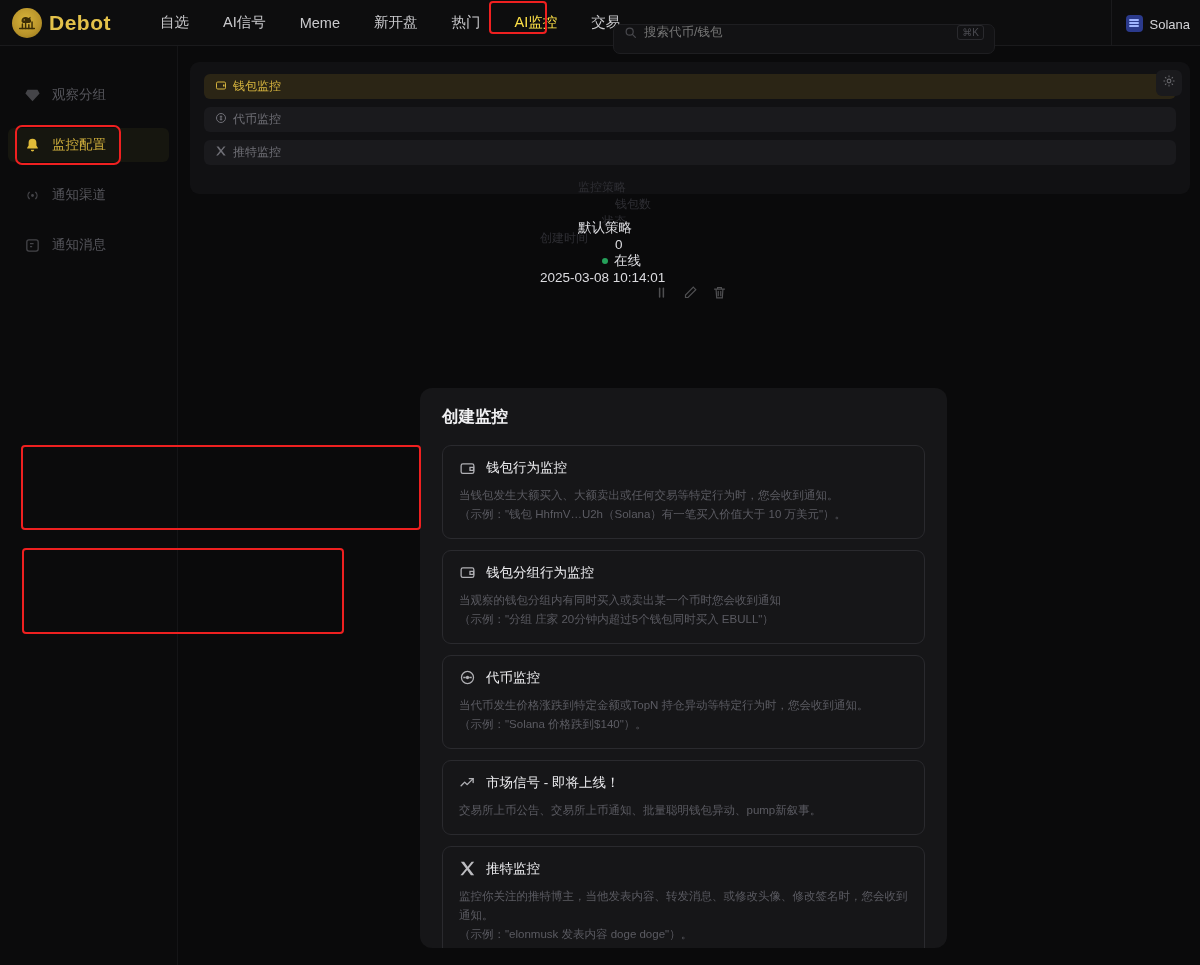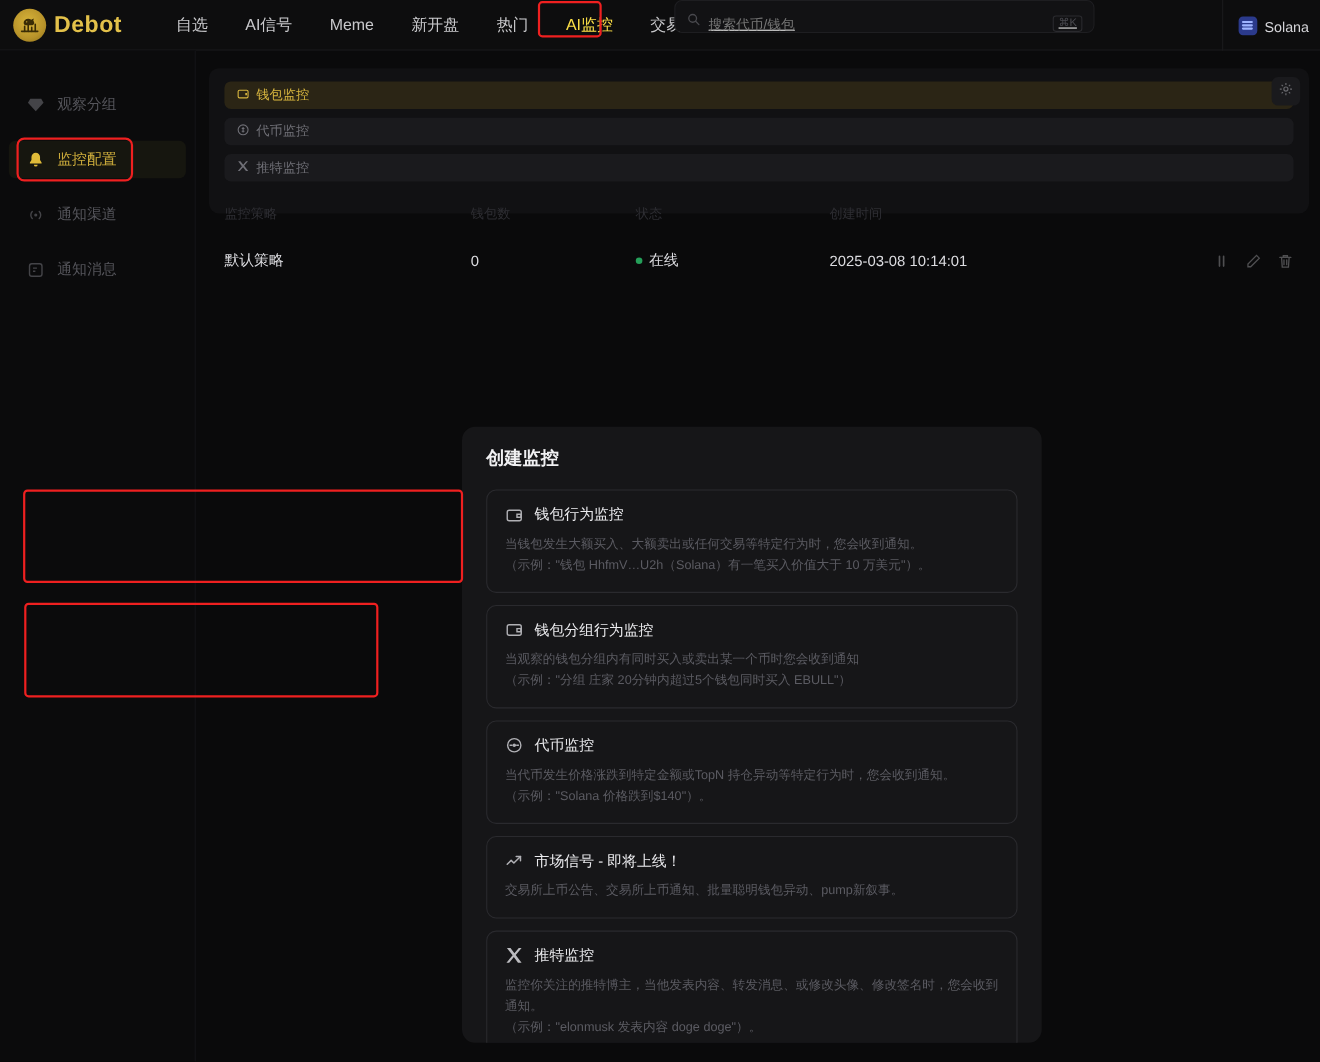--- a/index.html
+++ b/index.html
@@ -31,23 +31,23 @@
 
   .nav { display: flex; align-items: center; gap: 34px; margin-left: 10px; position: relative; }
   .nav-item { font-size: 14.5px; color: #c9c9cc; cursor: pointer; white-space: nowrap; }
   .nav-item.active { color: #fde047; }
   .nav-highlight {
     position: absolute; border: 2px solid #ef2020; border-radius: 4px;
     left: 329px; top: -12px; width: 58px; height: 33px; pointer-events: none;
   }
 
   .search-box {
-    position: absolute; left: 613px; top: 0; width: 382px; height: 30px;
+    position: absolute; left: 613px; top: 24px; width: 382px; height: 30px;
     background: #121214; border: 1px solid #1e1e21; border-radius: 7px;
-    display: flex; align-items: flex-end; padding: 0 10px; gap: 7px; text-decoration: underline;
+    display: flex; align-items: flex-start; padding: 0 10px; gap: 7px;
   }
   .search-box svg { width: 13px; height: 13px; flex: none; opacity: .45; }
   .search-input {
     flex: 1; background: transparent; border: none; outline: none;
     color: #6a6a70; font-size: 12.5px; font-family: inherit;
   }
   .search-kbd {
     font-size: 10px; color: #4a4a50; border: 1px solid #2a2a2e;
     border-radius: 3px; padding: 1px 4px;
   }
@@ -96,21 +96,21 @@
   .tabs { display: flex; gap: 8px; flex-direction: column; }
   .tab {
     display: flex; align-items: center; gap: 6px;
     height: 25px; padding: 0 11px; border-radius: 6px;
     background: #1a1a1d; font-size: 12px; color: #6f6f76; cursor: pointer;
   }
   .tab svg { width: 12px; height: 12px; }
   .tab.active { background: #2b2515; color: #d8b63f; }
 
   .table { margin-top: 14px; width: 100%; }
-  .t-row { display: flex; align-items: center; }
+  .t-row { display: flex; align-items: center; flex-direction: column; }
   .t-head { height: 30px; }
   .t-head .t-cell { font-size: 12px; color: #2e2e33; }
   .t-body { height: 36px; margin-top: 10px; }
   .t-body .t-cell { font-size: 13.5px; color: #dcdce0; }
   .c-name { width: 224px; }
   .c-count { width: 150px; }
   .c-status { width: 176px; }
   .c-time { width: 300px; }
   .c-actions { flex: 1; display: flex; justify-content: flex-end; gap: 14px; }
   .status-on { display: flex; align-items: center; gap: 6px; }

